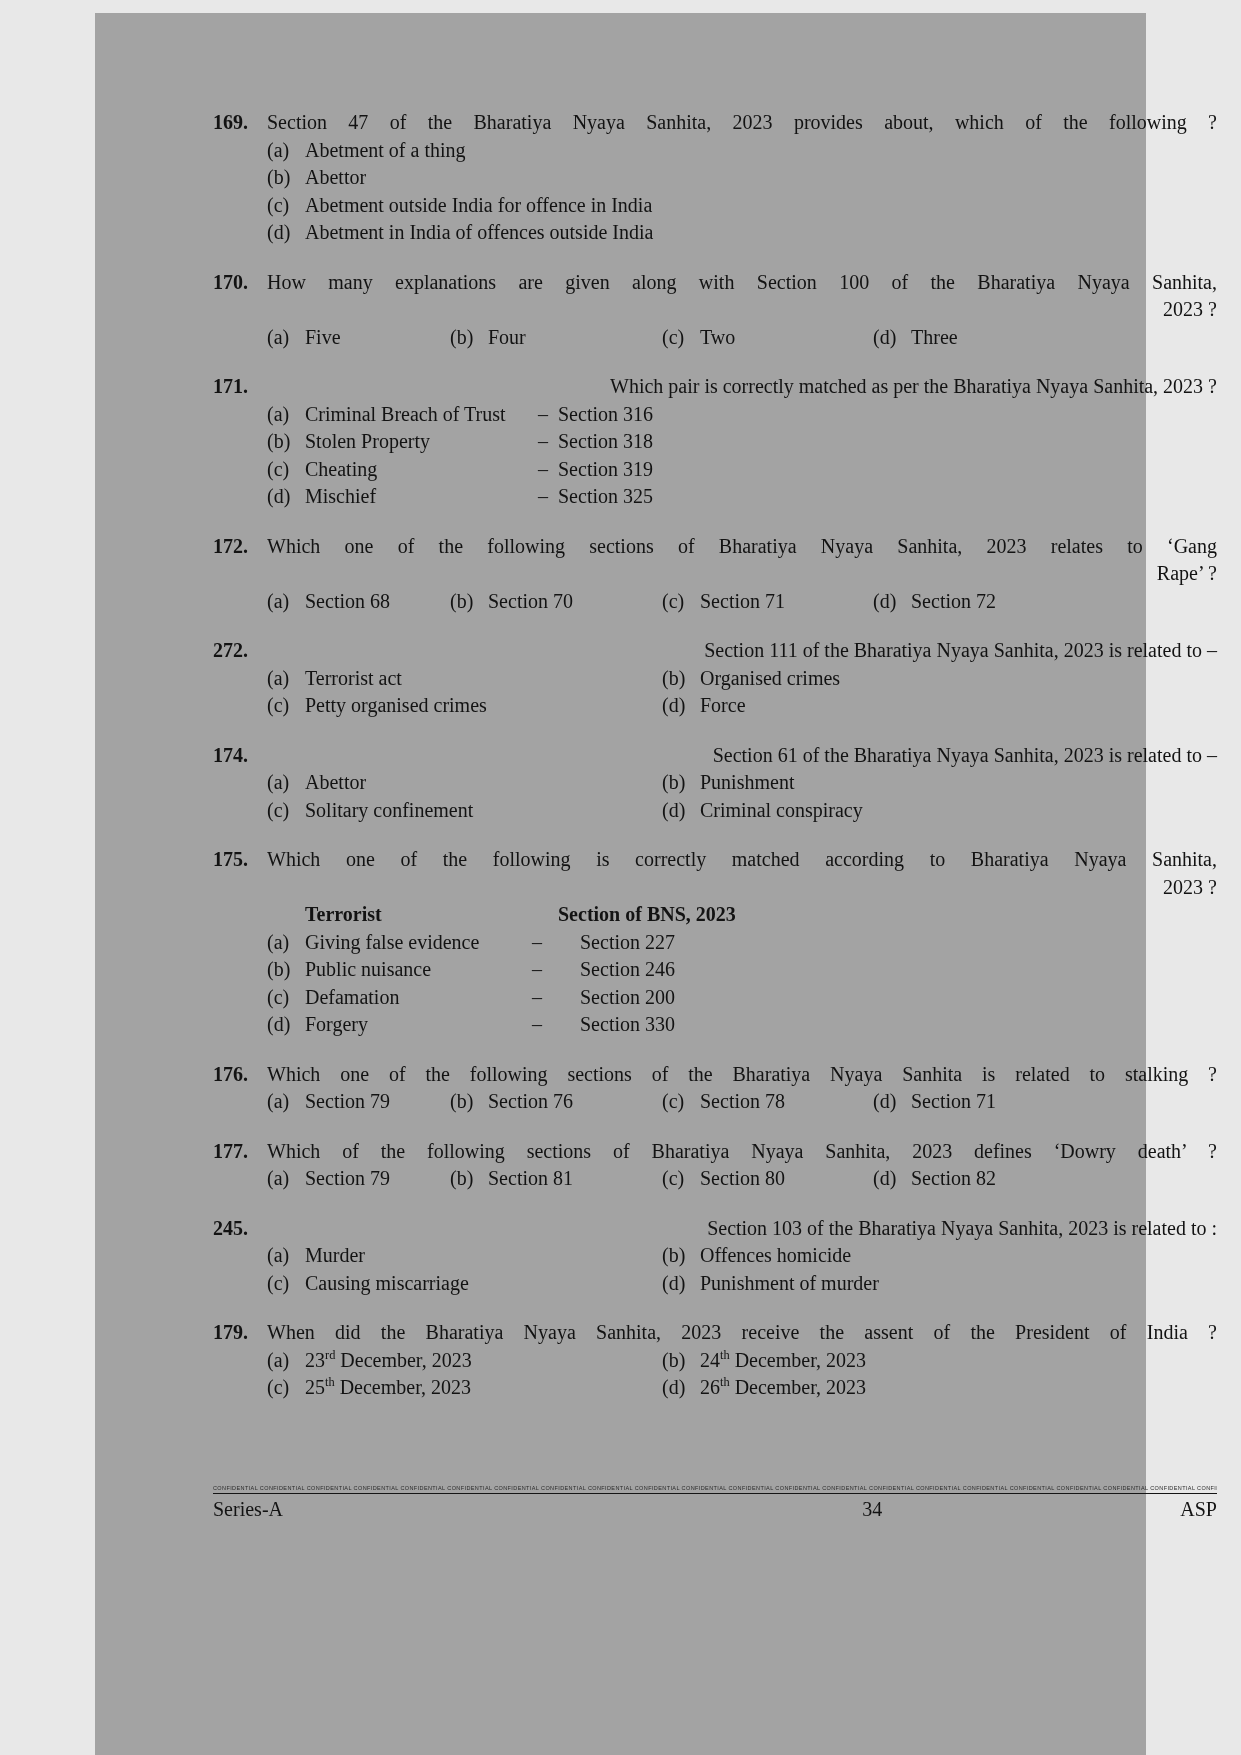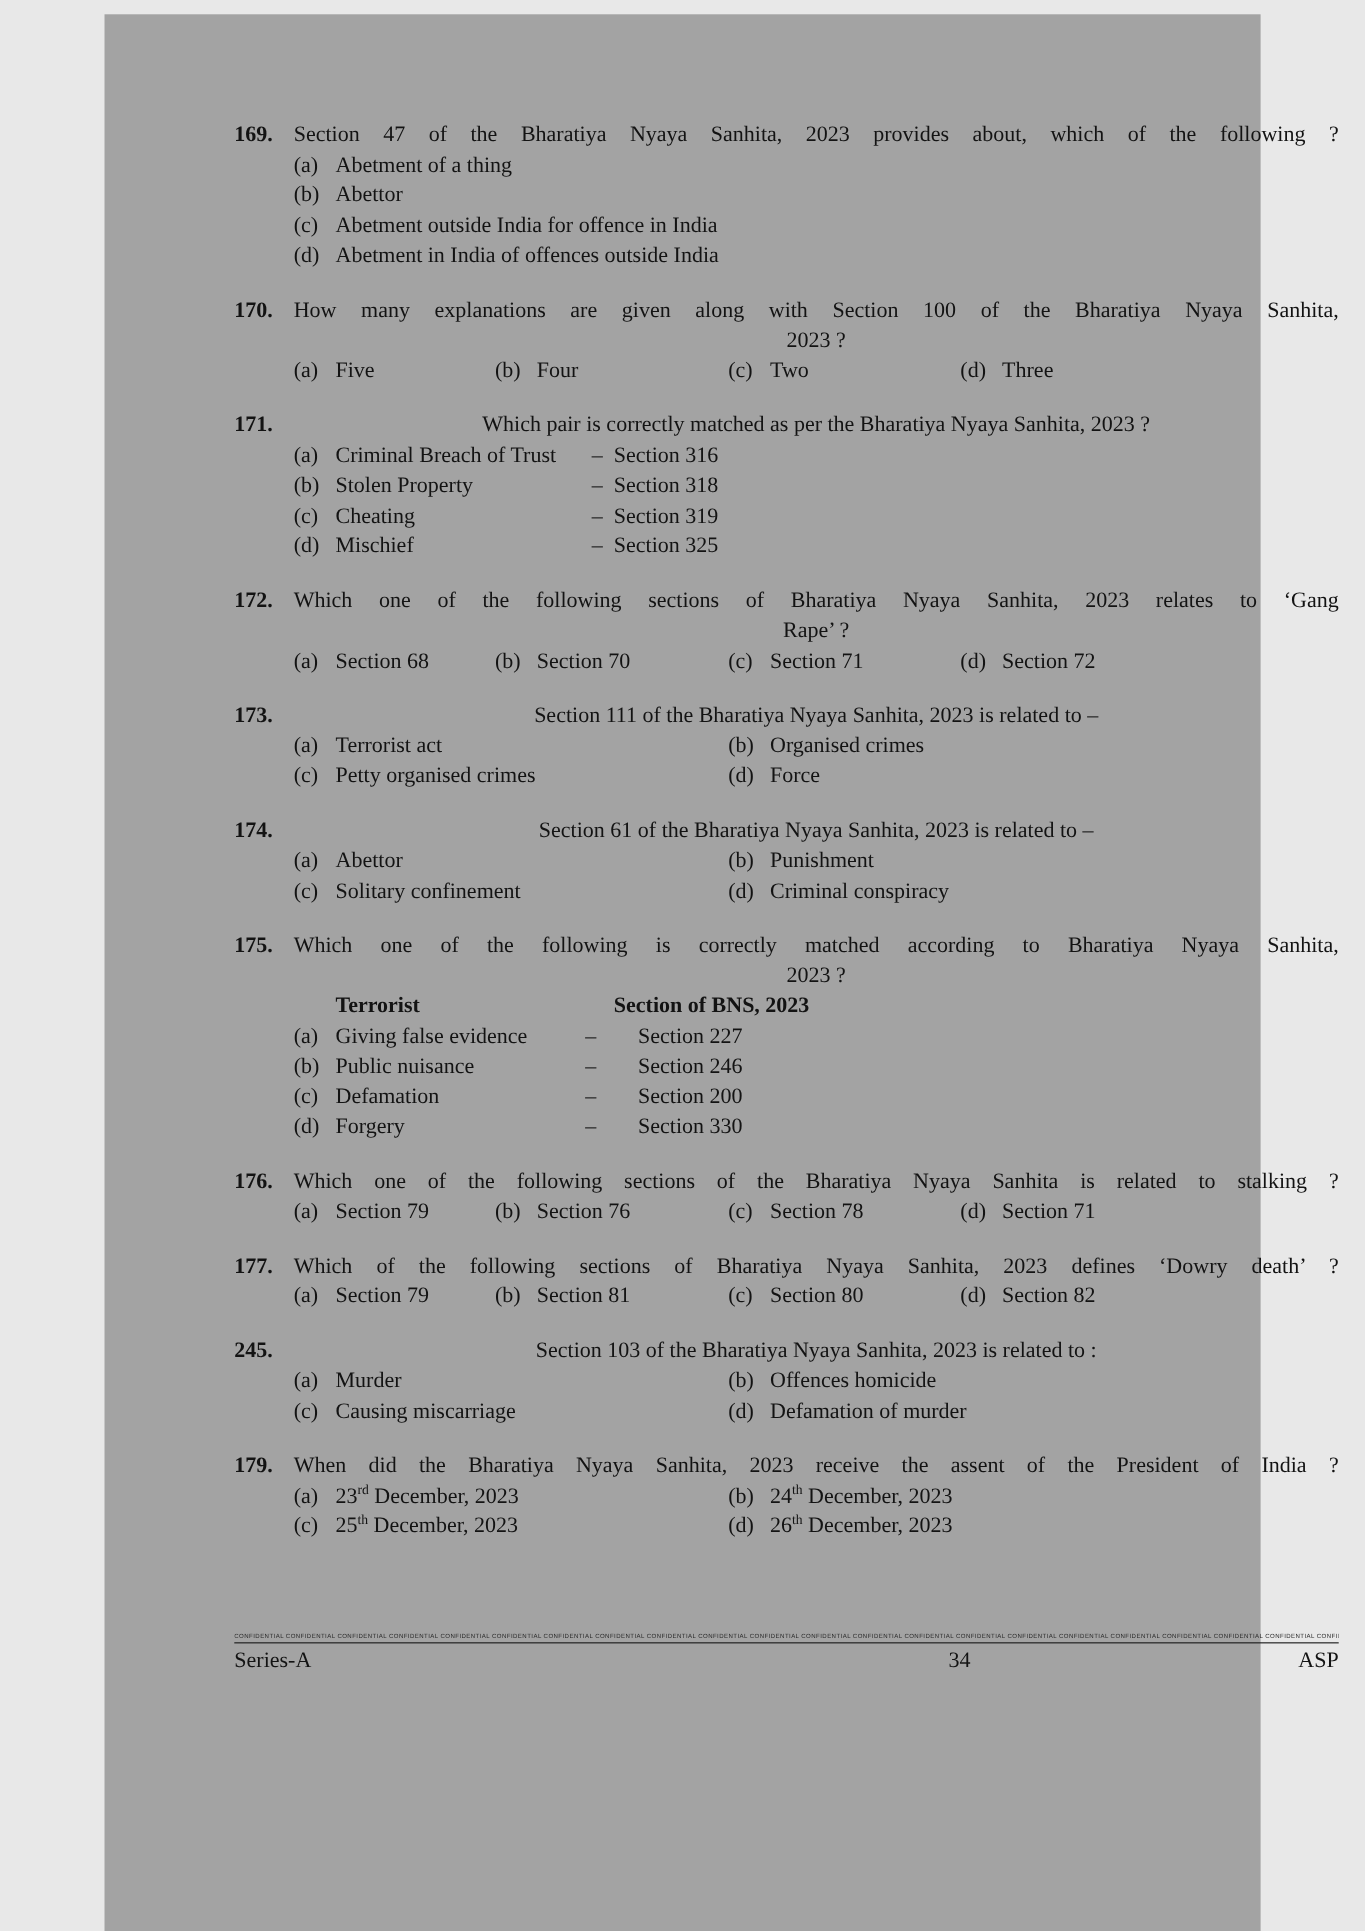--- a/index.html
+++ b/index.html
@@ -6,21 +6,21 @@
   .page {
     position:relative; width:1051px; height:1755px; margin:13px auto;
     background:#a3a3a3; color:#131313;
     font-family:"Liberation Serif", serif;
     font-size:20px; line-height:27.5px;
   }
   .content { position:absolute; top:96px; left:118px; width:1004px; }
   .q { display:flex; margin-bottom:22px; }
   .qnum { width:54px; flex-shrink:0; font-weight:bold; }
   .qbody { flex:1 1 auto; min-width:0; }
-  .qline { text-align:center; }
+  .qline { text-align:right; }
   .qline.just { text-align:justify; text-align-last:justify; }
   .opts { }
   .opt { display:flex; }
   .olab { width:38px; flex-shrink:0; }
   .grid4 { display:grid; grid-template-columns:183px 212px 211px 1fr; }
   .grid2 { display:grid; grid-template-columns:395px 1fr; }
   .match .mname { width:233px; flex-shrink:0; }
   .match .mdash { width:20px; flex-shrink:0; }
   .m75 .mname { width:227px; }
   .m75 .mdash { width:48px; }
@@ -155,21 +155,21 @@
             </div>
           <div class="opt">
               <span class="olab">(d)</span>
               <span class="otext">Section 72</span>
             </div>
         </div>
       </div>
     </div>
 
     <div class="q">
-      <div class="qnum">173.</div>
+      <div class="qnum">272.</div>
       <div class="qbody">
         <div class="qtext">
           <div class="qline">Section 111 of the Bharatiya Nyaya Sanhita, 2023 is related to –</div>
         </div>
         <div class="opts grid2">
           <div class="opt">
               <span class="olab">(a)</span>
               <span class="otext">Terrorist act</span>
             </div>
           <div class="opt">
@@ -323,21 +323,21 @@
           <div class="opt">
               <span class="olab">(b)</span>
               <span class="otext">Offences homicide</span>
             </div>
           <div class="opt">
               <span class="olab">(c)</span>
               <span class="otext">Causing miscarriage</span>
             </div>
           <div class="opt">
               <span class="olab">(d)</span>
-              <span class="otext">Defamation of murder</span>
+              <span class="otext">Punishment of murder</span>
             </div>
         </div>
       </div>
     </div>
 
     <div class="q">
       <div class="qnum">179.</div>
       <div class="qbody">
         <div class="qtext">
           <div class="qline just">When did the Bharatiya Nyaya Sanhita, 2023 receive the assent of the President of India ?</div>

